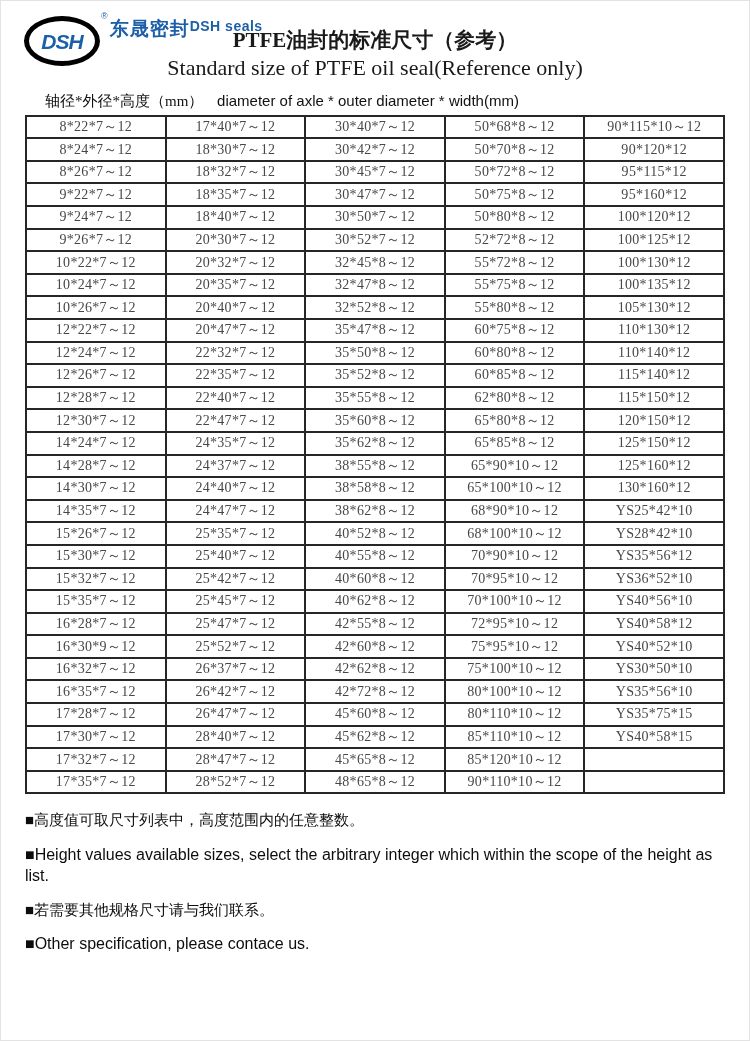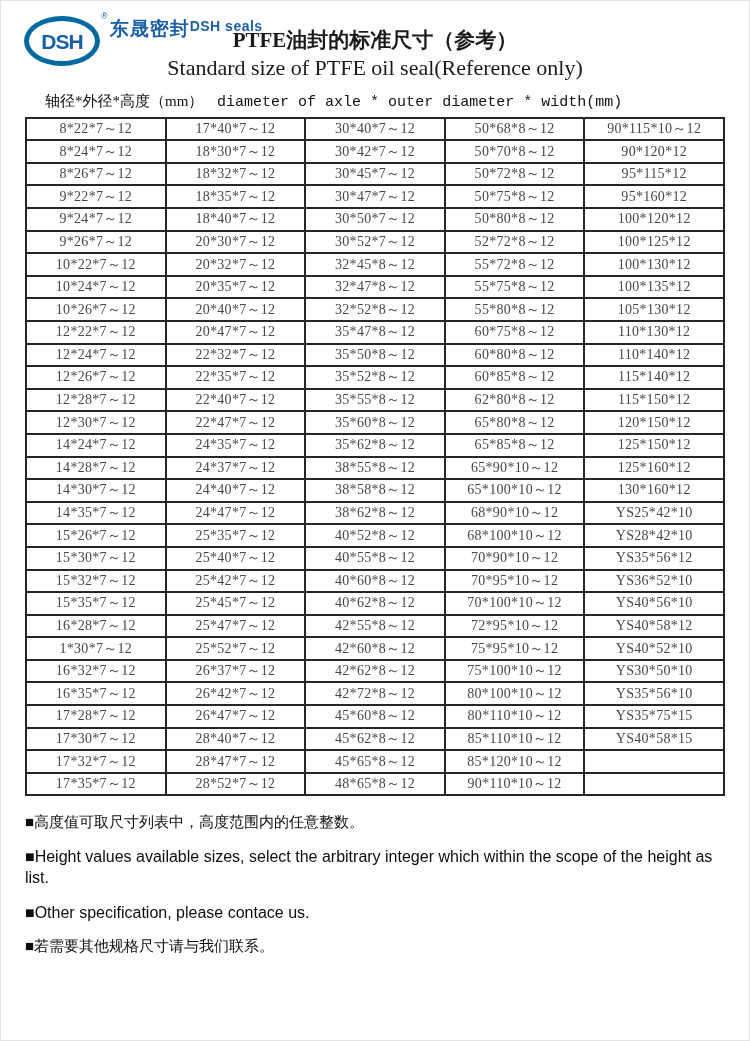--- a/index.html
+++ b/index.html
@@ -13,25 +13,26 @@
     font-family:"Liberation Serif", serif;
     color:#1a1a1a;
   }
   
   .logo{
     position:absolute;left:24px;top:16px;
     display:flex;align-items:flex-start;
   }
   .logo-ellipse{
     width:66px;height:40px;
-    border:5px solid #0369a1;
+    border:5px solid #000000;
     border-radius:50%;
     display:flex;align-items:center;justify-content:center;
     background:#fff;
     flex:0 0 auto;
+    font-style:italic;
   }
   .logo-abbr{
     font-family:"Liberation Sans", sans-serif;
     font-weight:bold;font-size:21px;color:#1b5fa8;
     letter-spacing:-1px;line-height:1;
   }
   .logo-reg{
     font-family:"Liberation Sans", sans-serif;
     font-size:9px;color:#1b5fa8;
     margin:-4px 2px 0 1px;line-height:1;
@@ -57,21 +58,21 @@
     margin:2px 0 0 0;font-size:22px;font-weight:normal;
     font-family:"Liberation Serif", serif;line-height:1.2;
   }
   
   .subtitle{
     margin:10px 0 5px 45px;
     font-size:15px;line-height:1.2;
     white-space:nowrap;
   }
   .subtitle-cn{font-family:"Liberation Serif", serif;color:#111;}
-  .subtitle-en{font-family:Liberation Mono, monospace;color:#111;margin-left:10px;}
+  .subtitle-en{font-family:Liberation Sans, sans-serif;color:#111;margin-left:10px;}
   
   table.sizes{
     margin-left:25px;
     width:700px;
     border-collapse:collapse;
     table-layout:fixed;
     padding-left:32px;
   }
   table.sizes td{
     border:2px solid #262626;
@@ -275,21 +276,21 @@
           <td>YS40*56*10</td>
         </tr>
         <tr>
           <td>16*28*7～12</td>
           <td>25*47*7～12</td>
           <td>42*55*8～12</td>
           <td>72*95*10～12</td>
           <td>YS40*58*12</td>
         </tr>
         <tr>
-          <td>1*30*7～12</td>
+          <td>16*30*9～12</td>
           <td>25*52*7～12</td>
           <td>42*60*8～12</td>
           <td>75*95*10～12</td>
           <td>YS40*52*10</td>
         </tr>
         <tr>
           <td>16*32*7～12</td>
           <td>26*37*7～12</td>
           <td>42*62*8～12</td>
           <td>75*100*10～12</td>
@@ -329,17 +330,17 @@
           <td>48*65*8～12</td>
           <td>90*110*10～12</td>
           <td></td>
         </tr>
       </tbody>
   </table>
 
   <div class="notes">
       <p class="note note-cn">■高度值可取尺寸列表中，高度范围内的任意整数。</p>
       <p class="note note-en">■Height values available sizes, select the arbitrary integer which within the scope of the height as list.</p>
+      <p class="note note-cn">■若需要其他规格尺寸请与我们联系。</p>
       <p class="note note-en">■Other specification, please contace us.</p>
-      <p class="note note-cn">■若需要其他规格尺寸请与我们联系。</p>
     </div>
 
 </div>
 
 </body></html>

